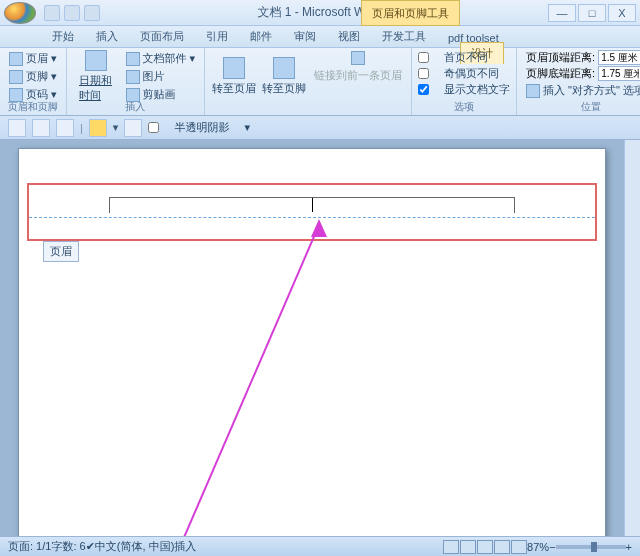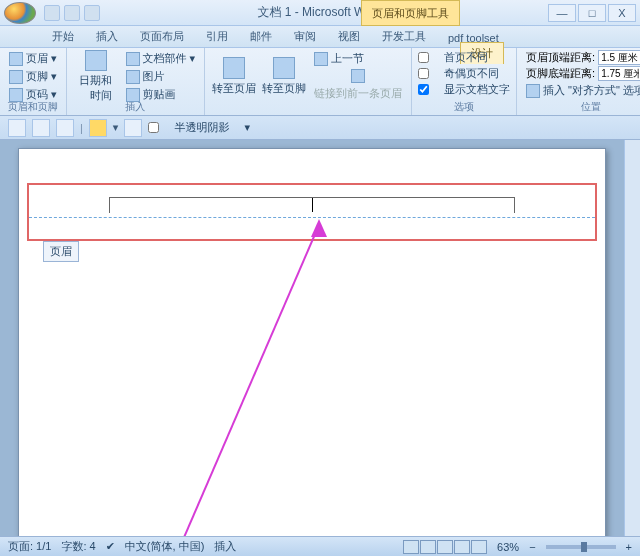--- a/index.html
+++ b/index.html
@@ -31,21 +31,21 @@
 .tb-btn { width:18px; height:18px; border:1px solid #a9c5e8; background:#e7f0fb; }
 .doc-area { position:absolute; top:140px; left:0; right:0; bottom:20px; background:#9bb7d4; overflow:hidden; }
 .page { position:absolute; left:18px; top:8px; width:588px; height:400px; background:#fff; border:1px solid #7a92ae; box-shadow:2px 2px 6px rgba(0,0,0,.3); }
 .header-zone { position:absolute; top:34px; left:8px; right:8px; height:58px; border:2px solid #e06666; }
 .header-dash { position:absolute; top:32px; left:0; right:0; border-top:1px dashed #6fa8dc; }
 .header-rule { position:absolute; top:12px; left:80px; right:80px; height:16px; border:1px solid #666; border-bottom:none; }
 .cursor { position:absolute; top:0px; left:50%; width:1px; height:14px; background:#000; }
 .tag-box { position:absolute; top:92px; left:24px; background:#eef4fb; border:1px solid #9ab4d6; padding:2px 6px; color:#2a4a6a; font-size:11px; }
 .arrow-svg { position:absolute; top:70px; left:130px; pointer-events:none; }
 .scroll-v { position:absolute; right:0; top:140px; bottom:20px; width:16px; background:#d8e6f5; border-left:1px solid #a9c5e8; }
-.status { position:absolute; bottom:0; left:0; right:0; height:20px; background:linear-gradient(#d4e5f7,#b8d2ee); display:flex; align-items:center; padding:0 8px; gap:10px; color:#2a4a6a; font-size:10px; border-top:1px solid #9ab4d6; }
+.status { position:absolute; bottom:0; left:0; right:0; height:20px; background:linear-gradient(#d4e5f7,#b8d2ee); display:flex; align-items:center; padding:0 8px; gap:0; color:#2a4a6a; font-size:10px; border-top:1px solid #9ab4d6; }
 .status .grow { flex:1; }
 .zoom-slider { width:70px; height:4px; background:#9ab4d6; position:relative; }
 .zoom-slider::after { content:""; position:absolute; left:50%; top:-3px; width:6px; height:10px; background:#5a7aa0; }
 .view-btns { display:flex; gap:1px; }
 .view-btns div { width:16px; height:14px; border:1px solid #7a9ac0; background:#cfe2f3; }
 </style>
 </head>
 <body>
 
 <div class="titlebar">
@@ -82,21 +82,21 @@
     <div class="btns-col">
       <div class="rbtn"><span class="ico"></span><span>页眉</span> ▾</div>
       <div class="rbtn"><span class="ico"></span><span>页脚</span> ▾</div>
       <div class="rbtn"><span class="ico"></span><span>页码</span> ▾</div>
     </div>
     <div class="group-label">页眉和页脚</div>
   </div>
   <div class="group" style="display:flex;flex-direction:row;gap:4px;">
     <div class="big-btn">
         <span class="ico"></span>
-        <span style="white-space:pre;text-align:right;">日期和
+        <span style="white-space:pre;text-align:left;text-decoration:underline;">日期和
 时间</span>
       </div>
     <div class="btns-col">
       <div class="rbtn"><span class="ico"></span><span>文档部件</span> ▾</div>
       <div class="rbtn">
           <span class="ico"></span>
           <span>图片</span>
         </div>
       <div class="rbtn">
           <span class="ico"></span>
@@ -108,24 +108,20 @@
   <div class="group" style="display:flex;flex-direction:row;gap:4px;">
     <div class="big-btn">
         <span class="ico"></span>
         <span>转至页眉</span>
       </div>
     <div class="big-btn">
         <span class="ico"></span>
         <span>转至页脚</span>
       </div>
     <div class="btns-col">
-      <div class="rbtn">
-          <span class="ico"></span>
-          <span>上一节</span>
-        </div>
       <div class="rbtn" style="color:#9aa;flex-direction:column;">
           <span class="ico"></span>
           <span>链接到前一条页眉</span>
         </div>
     </div>
   </div>
   <div class="group">
     <div class="btns-col">
       <label class="chk">
           <input type="checkbox" style="">
@@ -188,29 +184,29 @@
       <line x1="170" y1="6" x2="30" y2="330" stroke="#d63cd6" stroke-width="2"></line>
       <polygon points="170,0 162,18 178,18" fill="#d63cd6"></polygon>
     </svg>
   </div>
 </div>
 
 <div class="scroll-v"></div>
 
 <div class="status">
   <span>页面: 1/1</span>
-  <span>字数: 4</span>
+  <span>字数: 6</span>
   <span>✔</span>
   <span>中文(简体, 中国)</span>
   <span>插入</span>
   <span class="grow"></span>
   <div class="view-btns">
     <div></div>
     <div></div>
     <div></div>
     <div></div>
     <div></div>
   </div>
-  <span>63%</span>
+  <span>87%</span>
   <span>−</span>
   <div class="zoom-slider"></div>
   <span>+</span>
 </div>
 
 </body></html>

